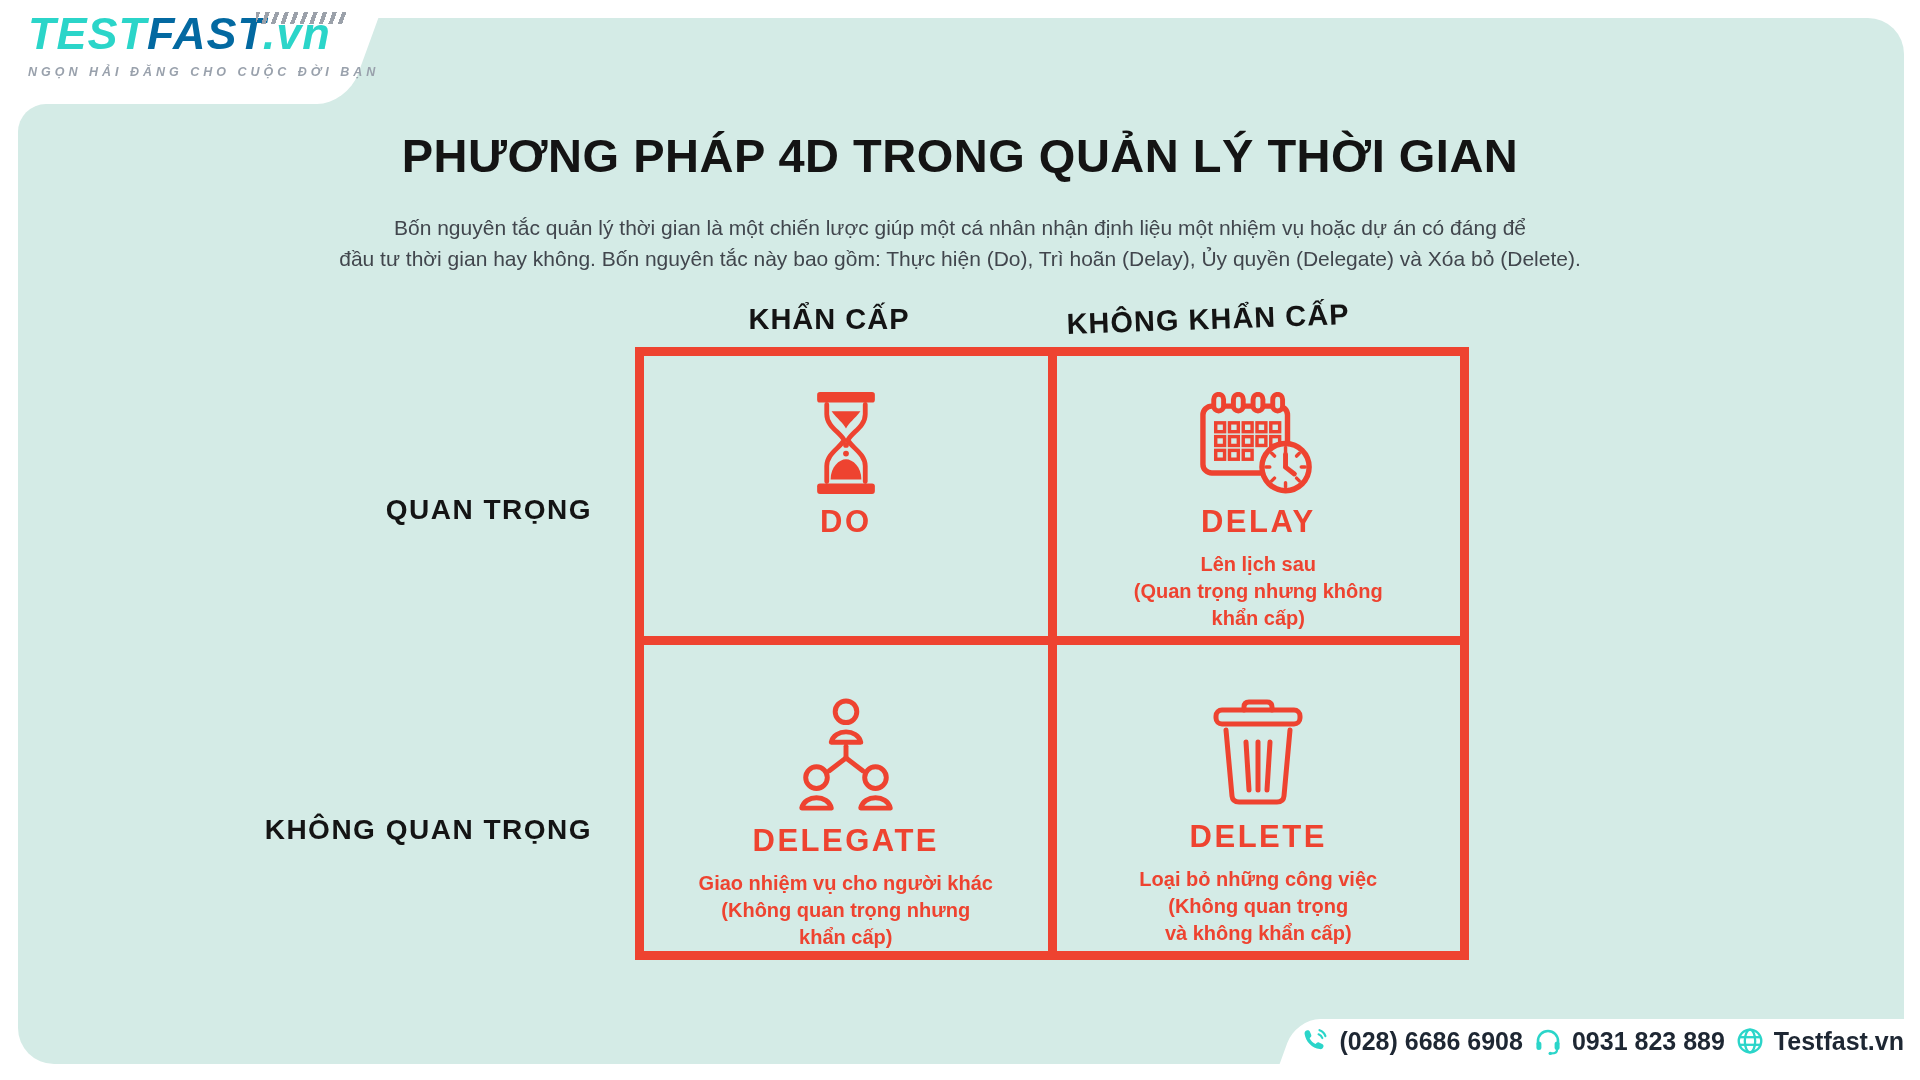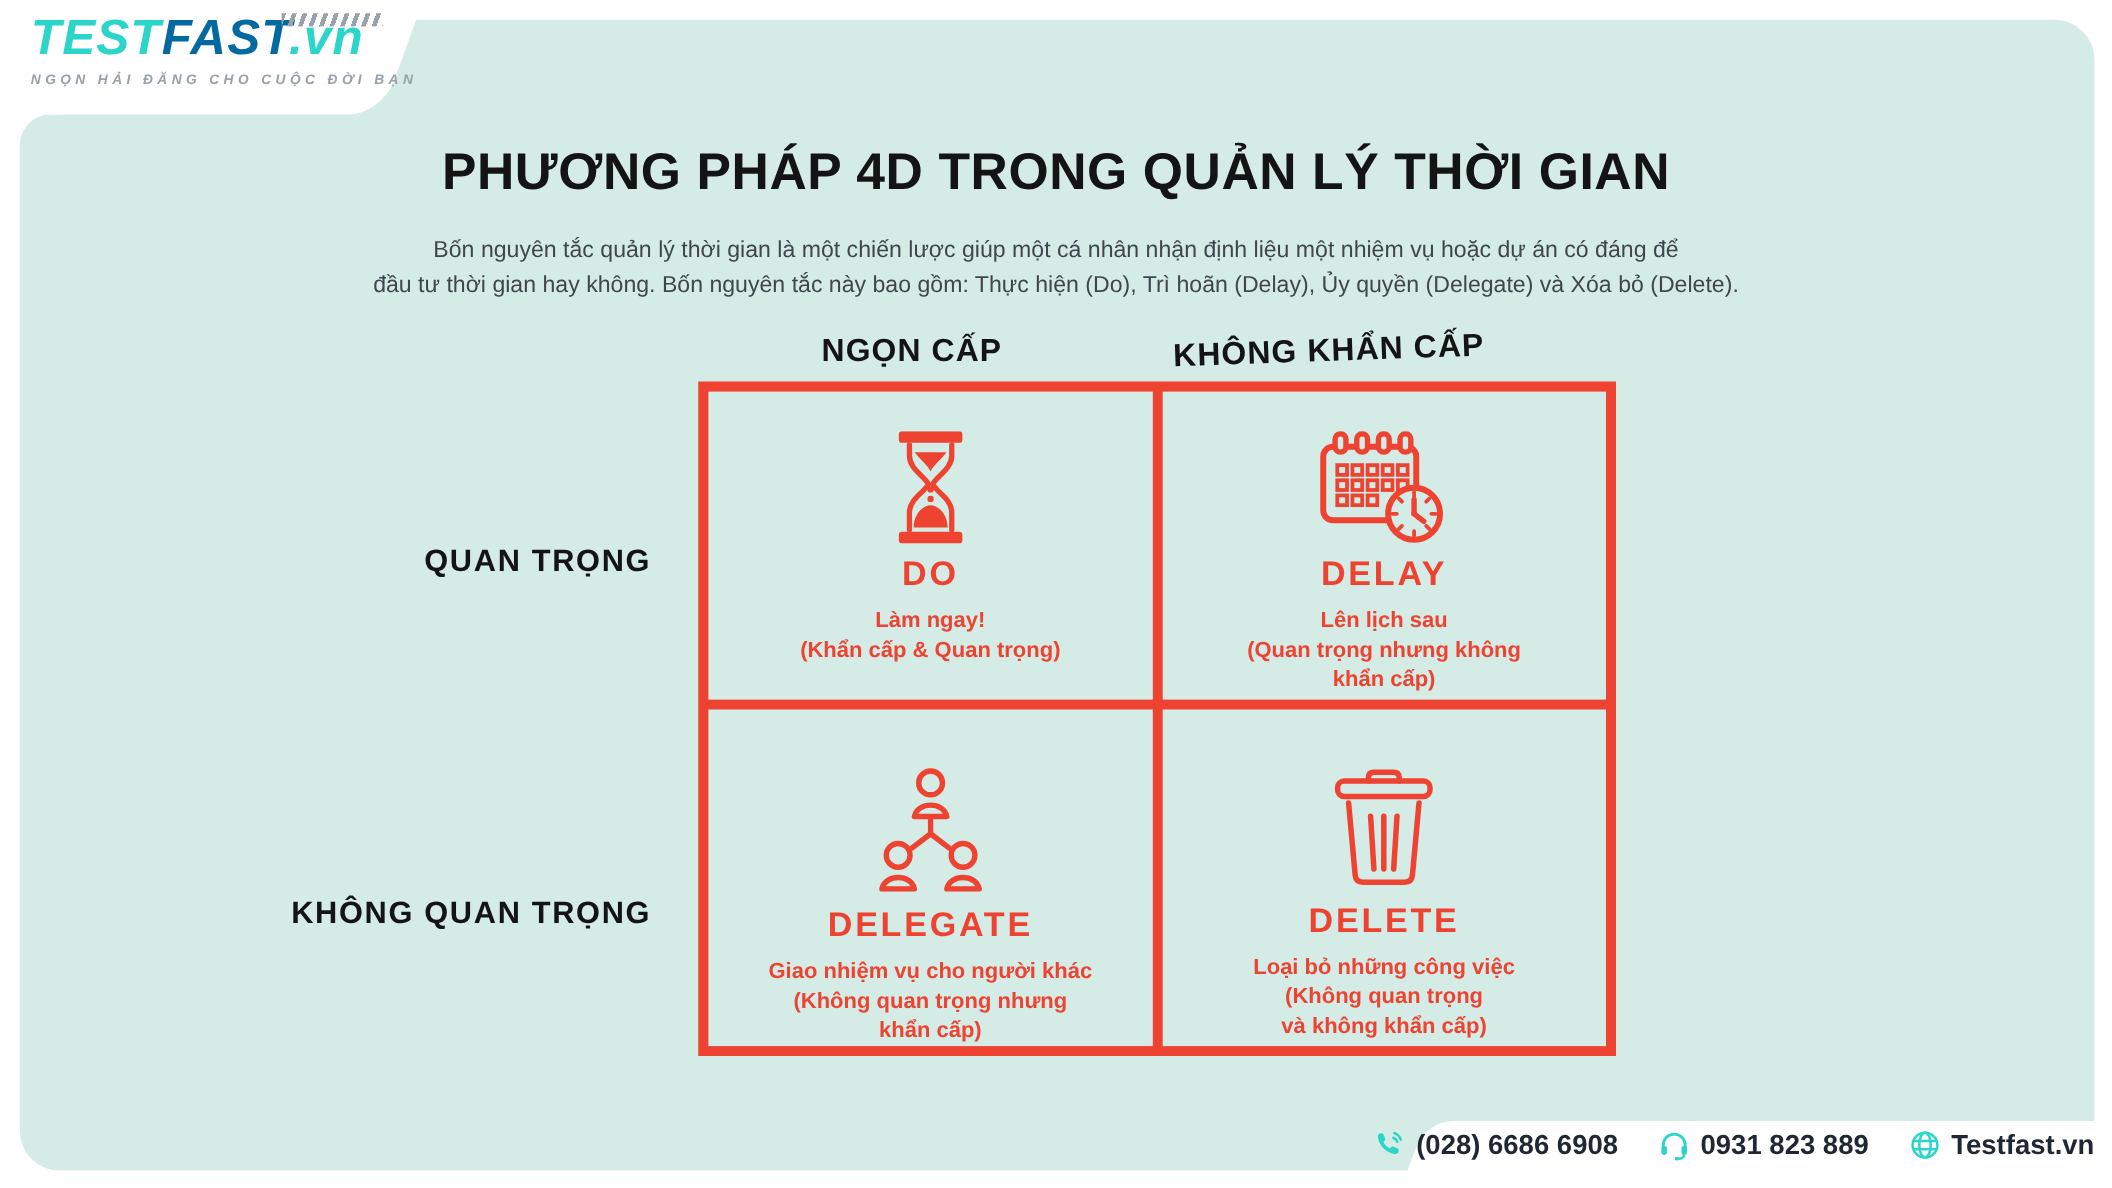--- a/index.html
+++ b/index.html
@@ -74,21 +74,21 @@
   .q-title {
     margin-top:10px; font-size:31px; font-weight:800; letter-spacing:2.5px; color:#ee4330;
   }
   .q-desc {
     margin-top:11px; text-align:center; font-size:20px; font-weight:700;
     line-height:27px; color:#ee4330;
   }
   .q-icon { flex:none; }
   
   .footer {
-    position:absolute; right:16px; top:1026px; display:flex; align-items:center; gap:36px;
+    position:absolute; right:16px; top:1026px; display:flex; align-items:center; gap:10px;
   }
   .f-item { display:flex; align-items:center; gap:9px; }
   .f-text { font-size:25px; font-weight:700; color:#1e2733; white-space:nowrap; }
 </style>
 </head>
 <body>
 
 <div class="panel"></div>
 <div class="corner-patch-white"></div>
 <div class="corner-patch-mint"></div>
@@ -101,45 +101,41 @@
   <div class="logo-tagline">NGỌN HẢI ĐĂNG CHO CUỘC ĐỜI BẠN</div>
 </div>
 
 <h1 class="title">PHƯƠNG PHÁP 4D TRONG QUẢN LÝ THỜI GIAN</h1>
 
 <p class="intro">
   <span>Bốn nguyên tắc quản lý thời gian là một chiến lược giúp một cá nhân nhận định liệu một nhiệm vụ hoặc dự án có đáng để</span><br>
   <span>đầu tư thời gian hay không. Bốn nguyên tắc này bao gồm: Thực hiện (Do), Trì hoãn (Delay), Ủy quyền (Delegate) và Xóa bỏ (Delete).</span>
 </p>
 
-<div class="col-header c1">NGỌN CẤP</div>
+<div class="col-header c1">KHẨN CẤP</div>
 <div class="col-header c2">KHÔNG KHẨN CẤP</div>
 <div class="row-label r1">QUAN TRỌNG</div>
 <div class="row-label r2">KHÔNG QUAN TRỌNG</div>
 
 <div class="matrix">
 
   <div class="cell top">
     <svg class="q-icon" width="92" height="102" viewBox="0 0 92 106">
       <g fill="none" stroke="#ee4330" stroke-width="5" stroke-linecap="round">
         <path d="M26 13 V23 C26 36 40 42 44 50 C40 58 26 64 26 77 V93"></path>
         <path d="M66 13 V23 C66 36 52 42 48 50 C52 58 66 64 66 77 V93"></path>
       </g>
       <rect x="16" y="0" width="60" height="11" rx="3" fill="#ee4330"></rect>
       <rect x="16" y="95" width="60" height="11" rx="3" fill="#ee4330"></rect>
       <path d="M31 20 H61 C55 28 49 32 46 38 C43 32 37 28 31 20 Z" fill="#ee4330"></path>
       <circle cx="46" cy="55" r="3" fill="#ee4330"></circle>
       <circle cx="46" cy="64" r="3" fill="#ee4330"></circle>
       <path d="M30 91 H62 C62 78 53 70 46 70 C39 70 30 78 30 91 Z" fill="#ee4330"></path>
     </svg>
     <div class="q-title">DO</div>
-    <div class="q-desc">
-      <div>Làm ngay!</div>
-      <div>(Khẩn cấp &amp; Quan trọng)</div>
-    </div>
   </div>
 
   <div class="cell top">
     <svg class="q-icon" width="118" height="102" viewBox="0 0 120 103">
       <rect x="4" y="14" width="86" height="68" rx="9" fill="none" stroke="#ee4330" stroke-width="5.5"></rect>
       <g fill="#d4ebe6" stroke="#ee4330" stroke-width="5">
         <rect x="15" y="2" width="10" height="17" rx="5"></rect>
         <rect x="35" y="2" width="10" height="17" rx="5"></rect>
         <rect x="55" y="2" width="10" height="17" rx="5"></rect>
         <rect x="75" y="2" width="10" height="17" rx="5"></rect>

